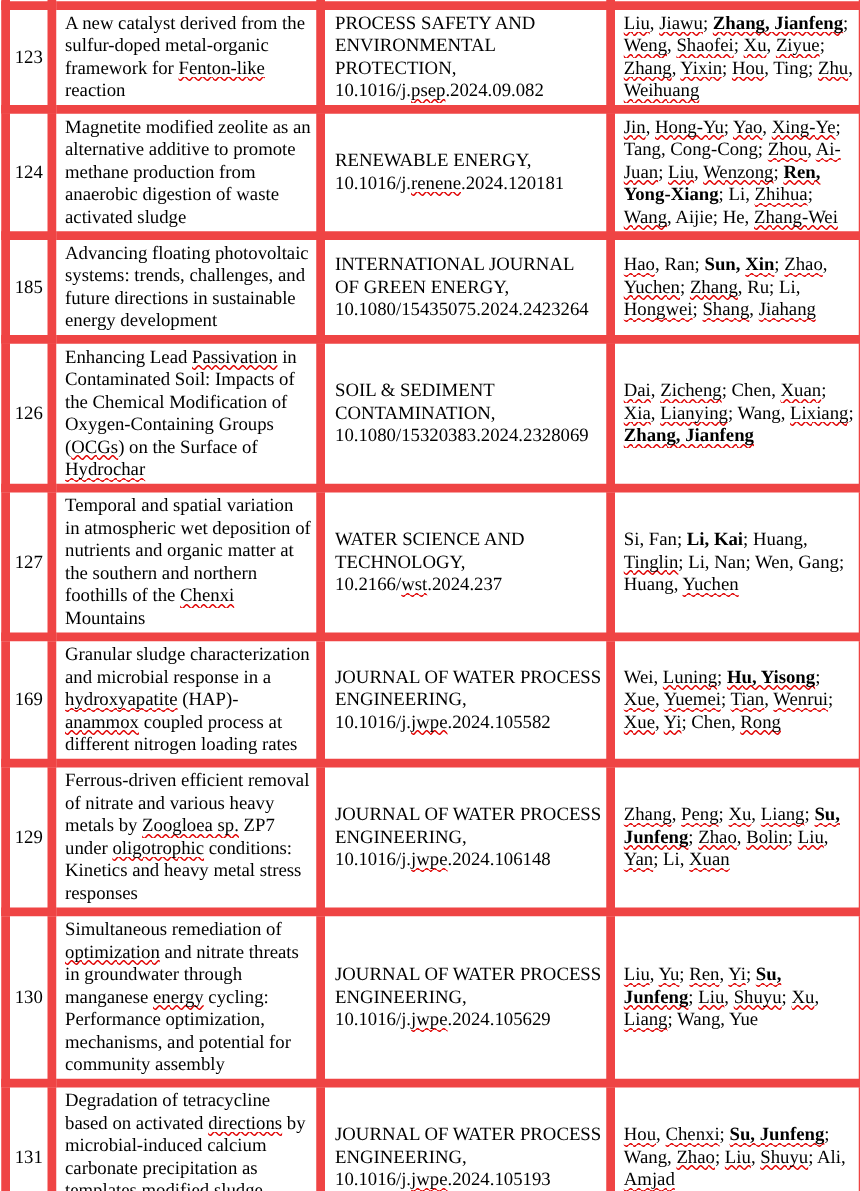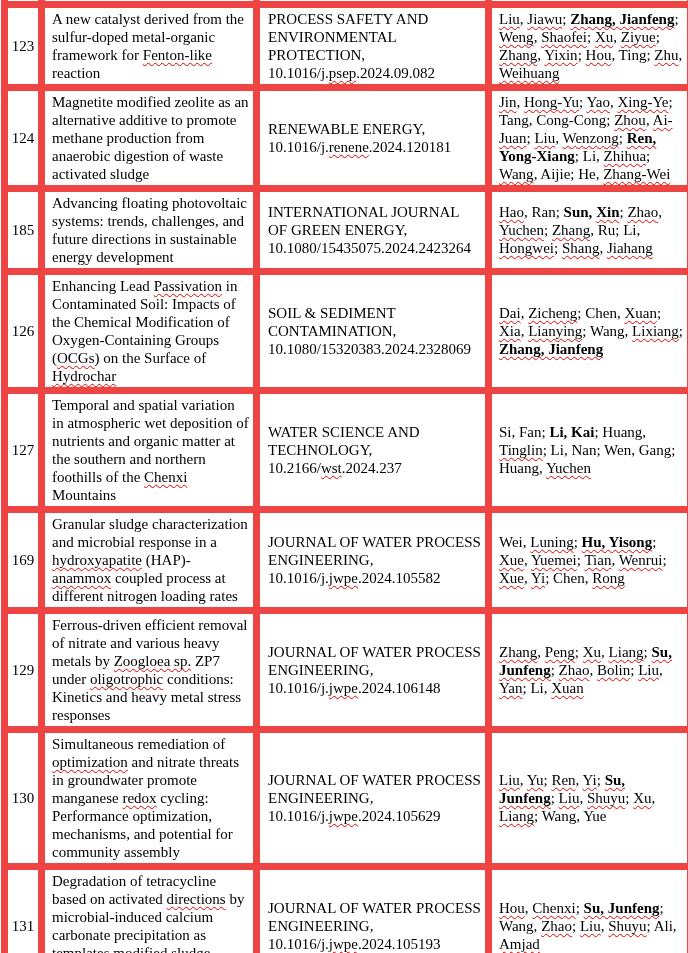--- a/index.html
+++ b/index.html
@@ -105,21 +105,21 @@
           <td class="col-authors"><span>Wei, </span><span class="misspelled">Luning</span><span>; </span><span class="bold misspelled">Hu, Yisong</span><span>; </span><span class="misspelled">Xue</span><span>, </span><span class="misspelled">Yuemei</span><span>; </span><span class="misspelled">Tian</span><span>, </span><span class="misspelled">Wenrui</span><span>; </span><span class="misspelled">Xue</span><span>, </span><span class="misspelled">Yi</span><span>; Chen, </span><span class="misspelled">Rong</span></td>
         </tr>
         <tr>
           <td class="col-num">129</td>
           <td class="col-title"><span>Ferrous-driven efficient removal of nitrate and various heavy metals by </span><span class="misspelled">Zoogloea sp.</span><span> ZP7 under </span><span class="misspelled">oligotrophic</span><span> conditions: Kinetics and heavy metal stress responses</span></td>
           <td class="col-journal"><span>JOURNAL OF WATER PROCESS ENGINEERING, 10.1016/j.</span><span class="misspelled">jwpe</span><span>.2024.106148</span></td>
           <td class="col-authors"><span class="misspelled">Zhang</span><span>, </span><span class="misspelled">Peng</span><span>; </span><span class="misspelled">Xu</span><span>, </span><span class="misspelled">Liang</span><span>; </span><span class="bold misspelled">Su, Junfeng</span><span>; </span><span class="misspelled">Zhao</span><span>, </span><span class="misspelled">Bolin</span><span>; </span><span class="misspelled">Liu</span><span>, </span><span class="misspelled">Yan</span><span>; Li, </span><span class="misspelled">Xuan</span></td>
         </tr>
         <tr>
           <td class="col-num">130</td>
-          <td class="col-title"><span>Simultaneous remediation of </span><span class="misspelled">optimization</span><span> and nitrate threats in groundwater promote manganese </span><span class="misspelled">redox</span><span> cycling: Performance optimization, mechanisms, and potential for community assembly</span></td>
+          <td class="col-title"><span>Simultaneous remediation of </span><span class="misspelled">optimization</span><span> and nitrate threats in groundwater through manganese </span><span class="misspelled">energy</span><span> cycling: Performance optimization, mechanisms, and potential for community assembly</span></td>
           <td class="col-journal"><span>JOURNAL OF WATER PROCESS ENGINEERING, 10.1016/j.</span><span class="misspelled">jwpe</span><span>.2024.105629</span></td>
           <td class="col-authors"><span class="misspelled">Liu</span><span>, </span><span class="misspelled">Yu</span><span>; </span><span class="misspelled">Ren</span><span>, </span><span class="misspelled">Yi</span><span>; </span><span class="bold misspelled">Su, Junfeng</span><span>; </span><span class="misspelled">Liu</span><span>, </span><span class="misspelled">Shuyu</span><span>; </span><span class="misspelled">Xu</span><span>, </span><span class="misspelled">Liang</span><span>; Wang, Yue</span></td>
         </tr>
         <tr>
           <td class="col-num">131</td>
           <td class="col-title"><span>Degradation of tetracycline based on activated </span><span class="misspelled">directions</span><span> by microbial-induced calcium carbonate precipitation as templates modified sludge </span><span class="misspelled">biochar</span></td>
           <td class="col-journal"><span>JOURNAL OF WATER PROCESS ENGINEERING, 10.1016/j.</span><span class="misspelled">jwpe</span><span>.2024.105193</span></td>
           <td class="col-authors"><span class="misspelled">Hou</span><span>, </span><span class="misspelled">Chenxi</span><span>; </span><span class="bold misspelled">Su, Junfeng</span><span>; Wang, </span><span class="misspelled">Zhao</span><span>; </span><span class="misspelled">Liu</span><span>, </span><span class="misspelled">Shuyu</span><span>; Ali, </span><span class="misspelled">Amjad</span></td>
         </tr>
       </tbody>

